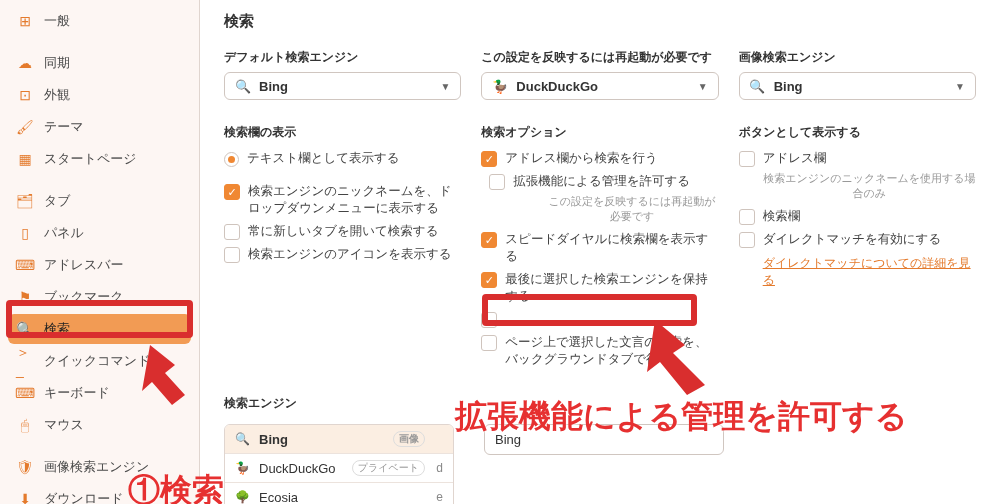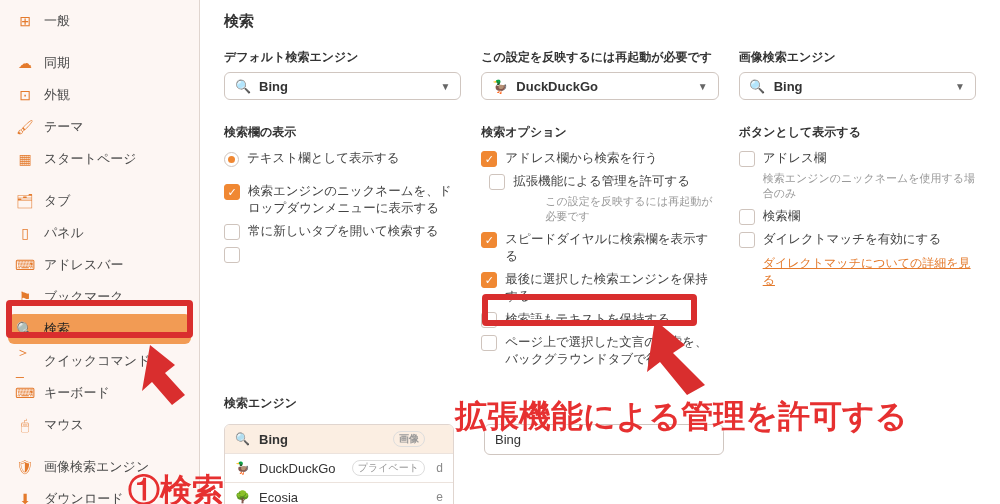--- a/index.html
+++ b/index.html
@@ -19,21 +19,21 @@
 .select { display: flex; align-items: center; border: 1px solid #d0c6c0; border-radius: 6px; padding: 5px 10px; background: #fff; cursor: pointer; }
 .select .sel-icon { width: 16px; height: 16px; margin-right: 8px; display: inline-flex; align-items: center; justify-content: center; }
 .select .sel-label { flex: 1; font-weight: 600; font-size: 13px; }
 .select .caret { font-size: 10px; color: #666; }
 .check-item { display: flex; align-items: flex-start; padding: 3px 0; font-size: 12.5px; color: #444; }
 .checkbox { width: 16px; height: 16px; border: 1px solid #cfc4bd; border-radius: 3px; margin-right: 8px; flex-shrink: 0; display: inline-flex; align-items: center; justify-content: center; margin-top: 1px; }
 .checkbox.checked { background: #f08833; border-color: #f08833; color: #fff; }
 .checkbox.checked::after { content: "✓"; font-size: 11px; line-height: 1; }
 .radio { width: 15px; height: 15px; border: 1px solid #cfc4bd; border-radius: 50%; margin-right: 8px; flex-shrink: 0; display: inline-flex; align-items: center; justify-content: center; margin-top: 2px; }
 .radio.checked::after { content: ""; width: 7px; height: 7px; background: #f08833; border-radius: 50%; }
-.sub-note { font-size: 11px; color: #999; margin-left: 24px; margin-top: 1px; margin-bottom: 4px; }
+.sub-note { font-size: 11px; color: #999; margin-left: 24px; margin-top: 1px; margin-bottom: 4px; text-align: center; }
 .link { color: #e47a2c; text-decoration: underline; font-size: 12px; cursor: pointer; }
 .engine-list { border: 1px solid #e0d5cf; border-radius: 6px; overflow: hidden; margin-top: 6px; width: 230px; display: inline-block; vertical-align: top; }
 .engine-row { display: flex; align-items: center; padding: 6px 10px; border-bottom: 1px solid #ece3dd; font-size: 13px; }
 .engine-row:last-child { border-bottom: none; }
 .engine-row.selected { background: #fbeee2; font-weight: 600; }
 .engine-icn { width: 16px; height: 16px; margin-right: 8px; display: inline-flex; align-items: center; justify-content: center; font-size: 12px; }
 .engine-name { flex: 1; }
 .engine-badge { font-size: 10px; color: #999; border: 1px solid #ddd; border-radius: 8px; padding: 0 5px; margin-left: 4px; }
 .engine-key { width: 18px; text-align: right; color: #888; font-size: 12px; }
 .textbox { border: 1px solid #d0c6c0; border-radius: 6px; padding: 7px 10px; width: 240px; display: inline-block; vertical-align: top; margin-left: 30px; background: #fff; margin-top: 6px; font-size: 13px; }
@@ -153,20 +153,21 @@
         <div class="check-item">
             <span class="checkbox checked"></span>
             <span>検索エンジンのニックネームを、ドロップダウンメニューに表示する</span>
           </div>
         <div class="check-item">
             <span class="checkbox"></span>
             <span>常に新しいタブを開いて検索する</span>
           </div>
         <div class="check-item">
             <span class="checkbox"></span>
+            <span>検索エンジンのアイコンを表示する</span>
           </div>
       </div>
       <div class="col">
         <div class="section-label">検索オプション</div>
         <div class="check-item">
             <span class="checkbox checked"></span>
             <span>アドレス欄から検索を行う</span>
           </div>
         <div class="check-item" style="margin-left:8px;">
             <span class="checkbox"></span>
@@ -176,21 +177,20 @@
         <div class="check-item">
             <span class="checkbox checked"></span>
             <span>スピードダイヤルに検索欄を表示する</span>
           </div>
         <div class="check-item">
             <span class="checkbox checked"></span>
             <span>最後に選択した検索エンジンを保持する</span>
           </div>
         <div class="check-item">
             <span class="checkbox"></span>
-            <span>検索語もテキストを保持する</span>
           </div>
         <div class="check-item">
             <span class="checkbox"></span>
             <span>ページ上で選択した文言の検索を、バックグラウンドタブで行う</span>
           </div>
       </div>
       <div class="col">
         <div class="section-label">ボタンとして表示する</div>
         <div class="check-item">
             <span class="checkbox"></span>

